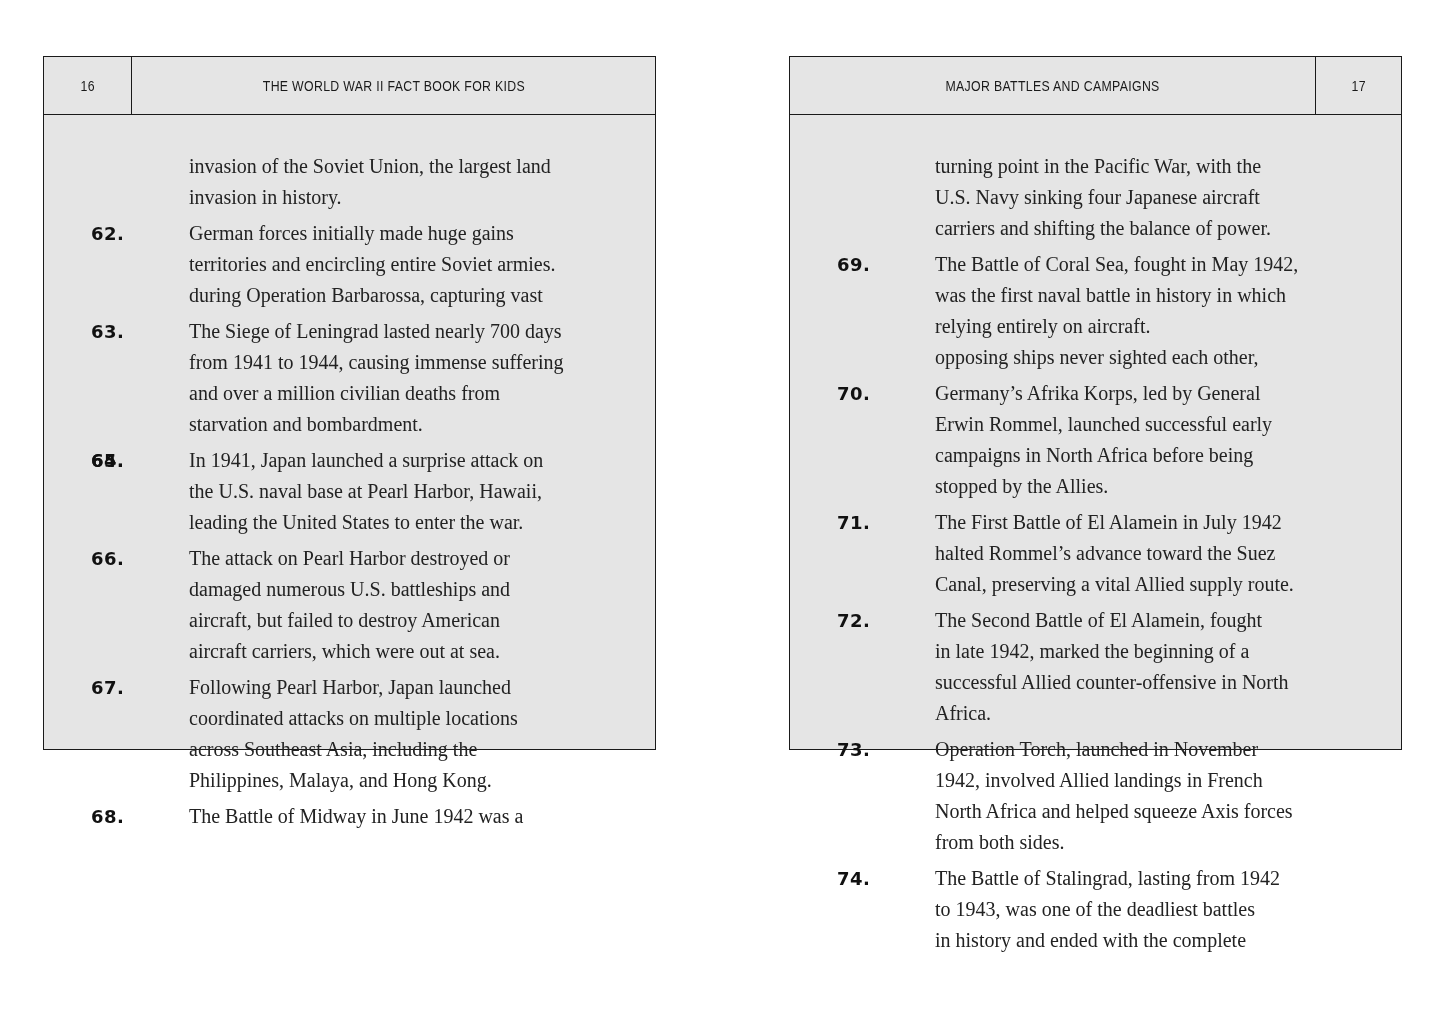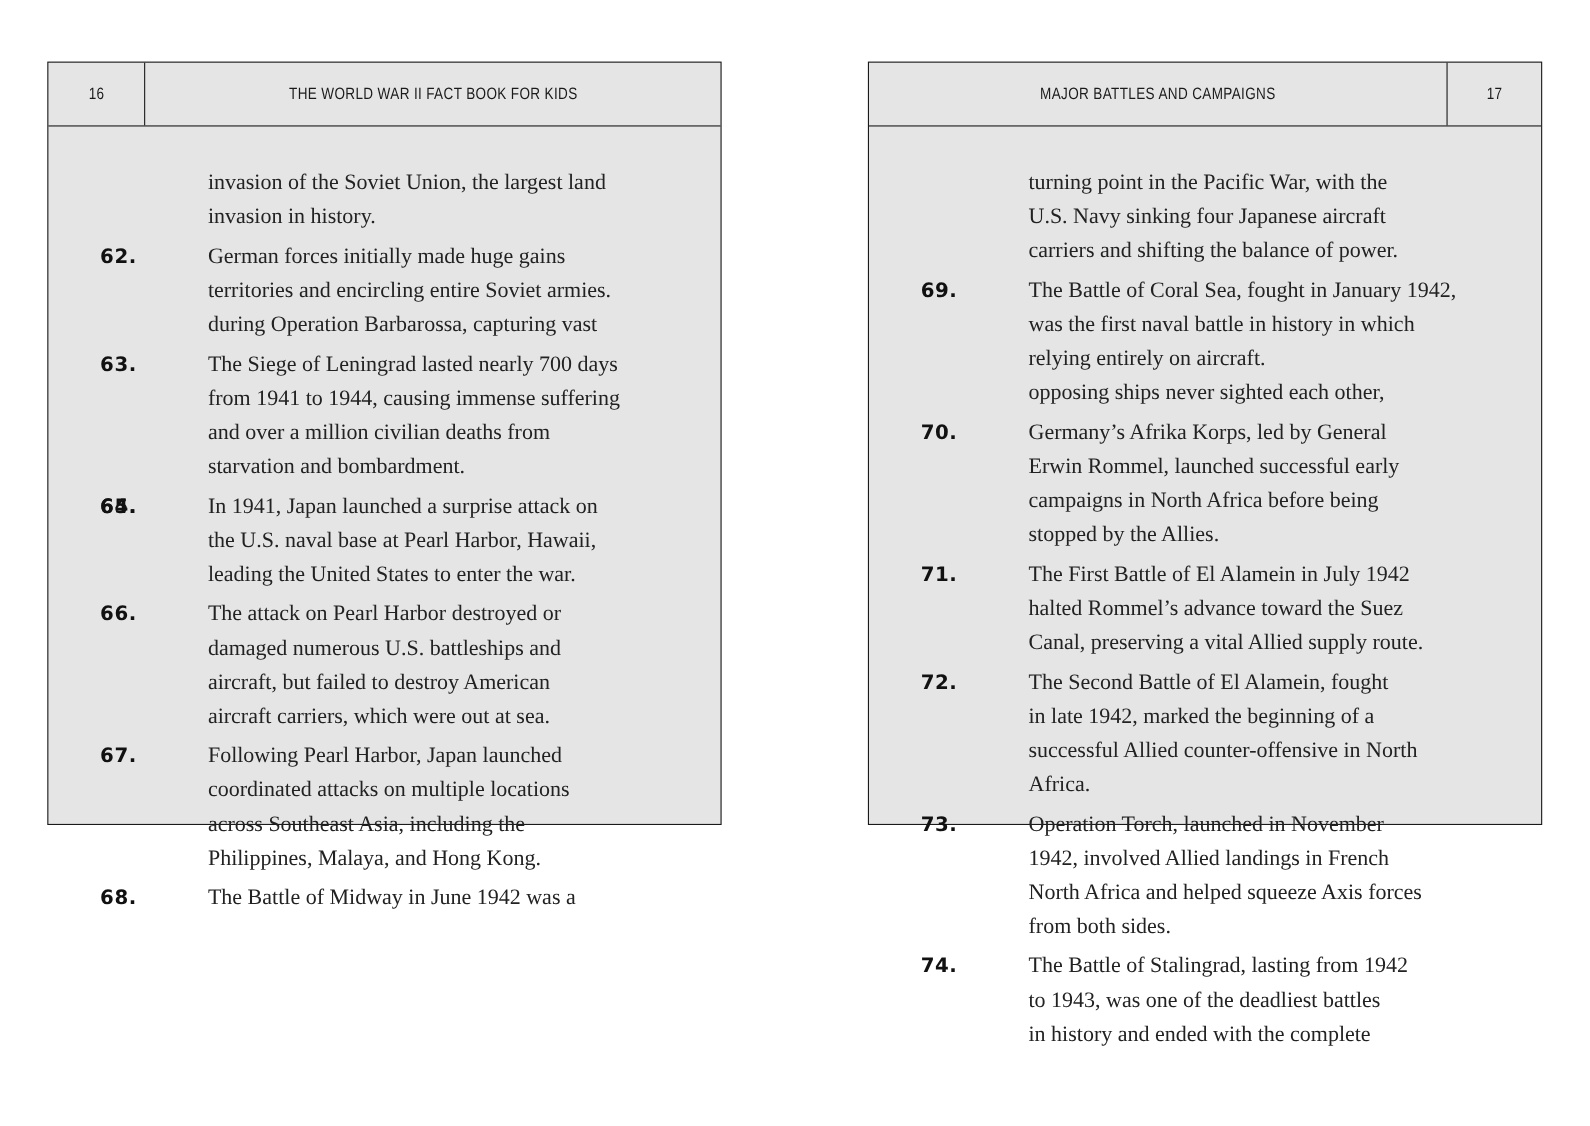--- a/index.html
+++ b/index.html
@@ -180,21 +180,21 @@
   </div>
   <div class="body">
       <div class="continuation">
         <span class="line">turning point in the Pacific War, with the</span>
         <span class="line">U.S. Navy sinking four Japanese aircraft</span>
         <span class="line">carriers and shifting the balance of power.</span>
       </div>
       <div class="fact">
         <span class="fact-num">69.</span>
         <span class="fact-text">
-          <span class="line">The Battle of Coral Sea, fought in January 1942,</span>
+          <span class="line">The Battle of Coral Sea, fought in May 1942,</span>
           <span class="line">was the first naval battle in history in which</span>
           <span class="line">relying entirely on aircraft.</span>
           <span class="line">opposing ships never sighted each other,</span>
         </span>
       </div>
       <div class="fact">
         <span class="fact-num">70.</span>
         <span class="fact-text">
           <span class="line">Germany’s Afrika Korps, led by General</span>
           <span class="line">Erwin Rommel, launched successful early</span>

